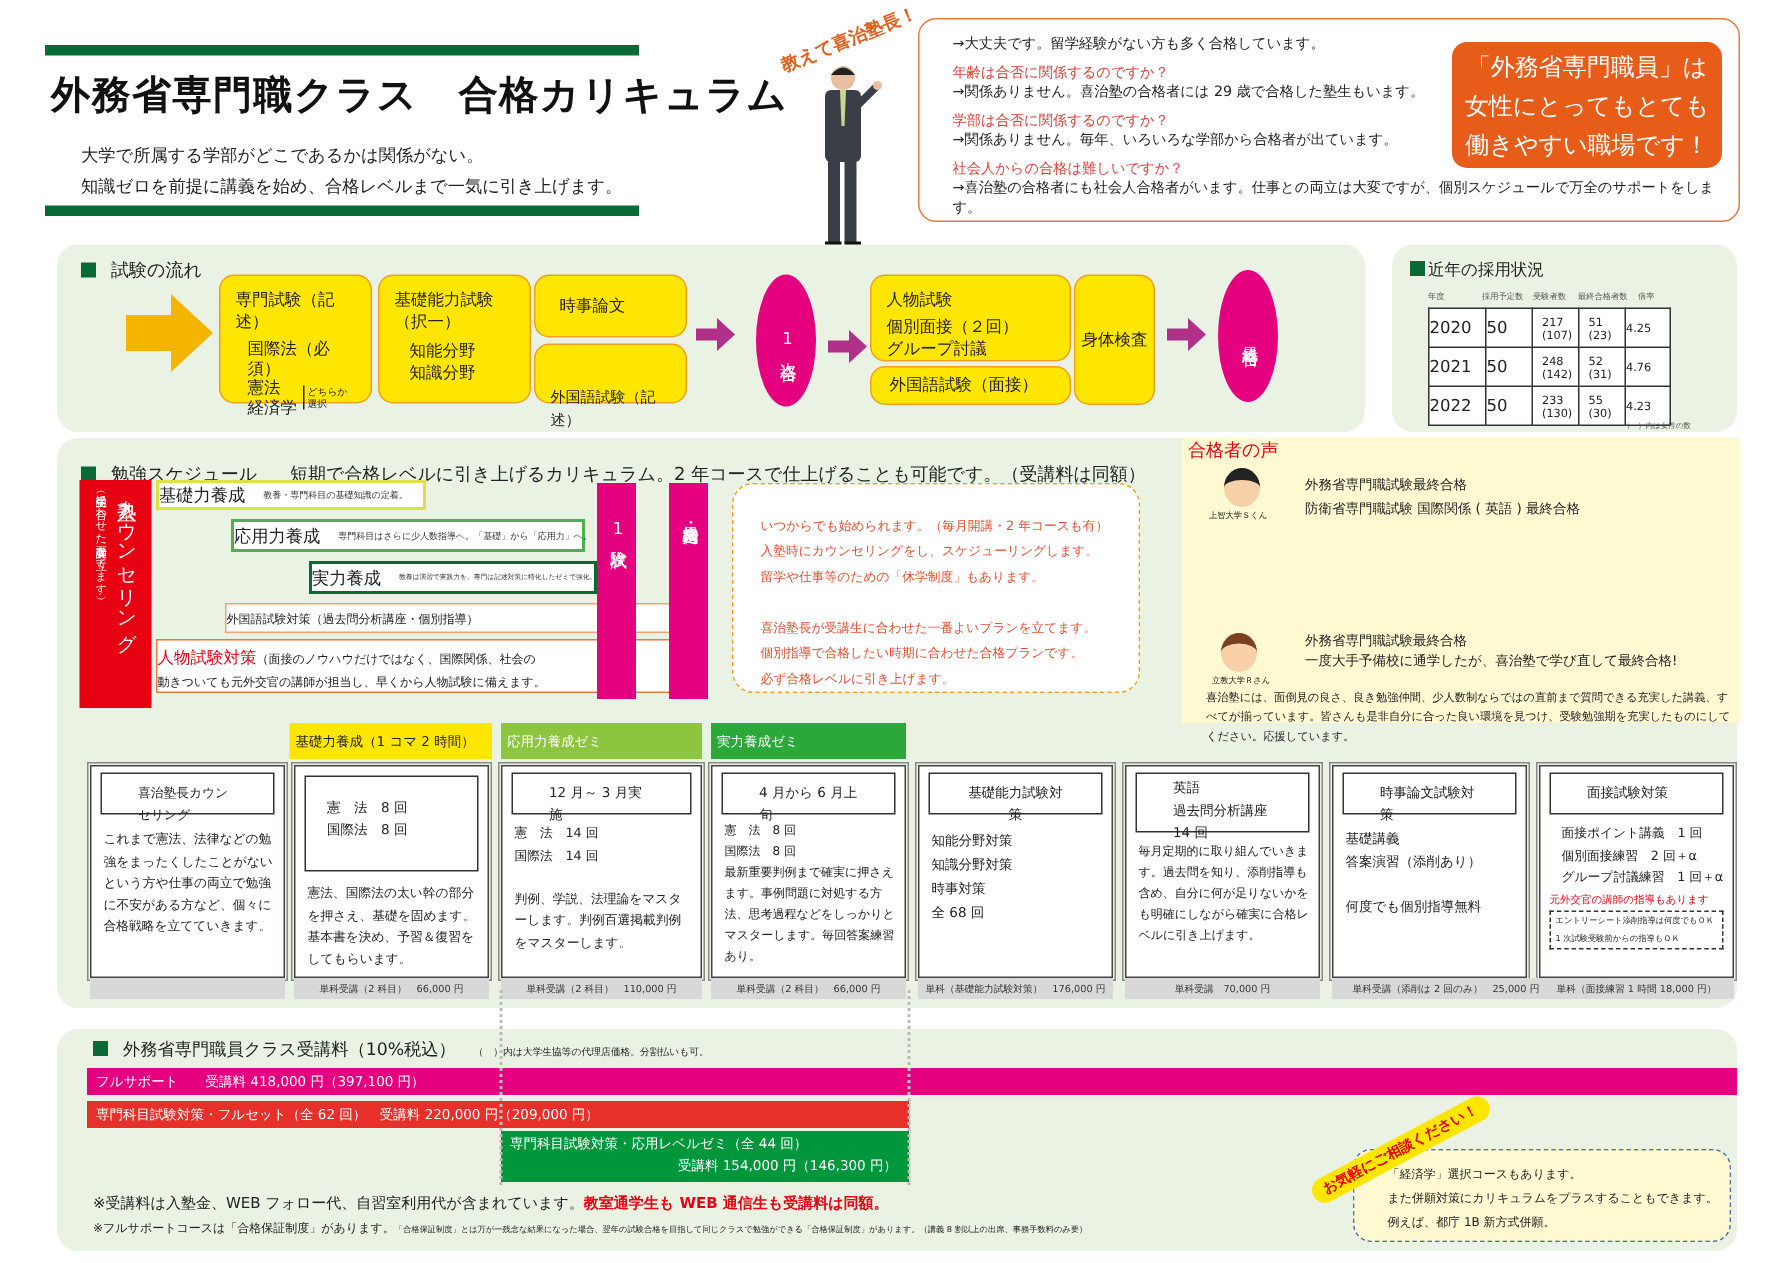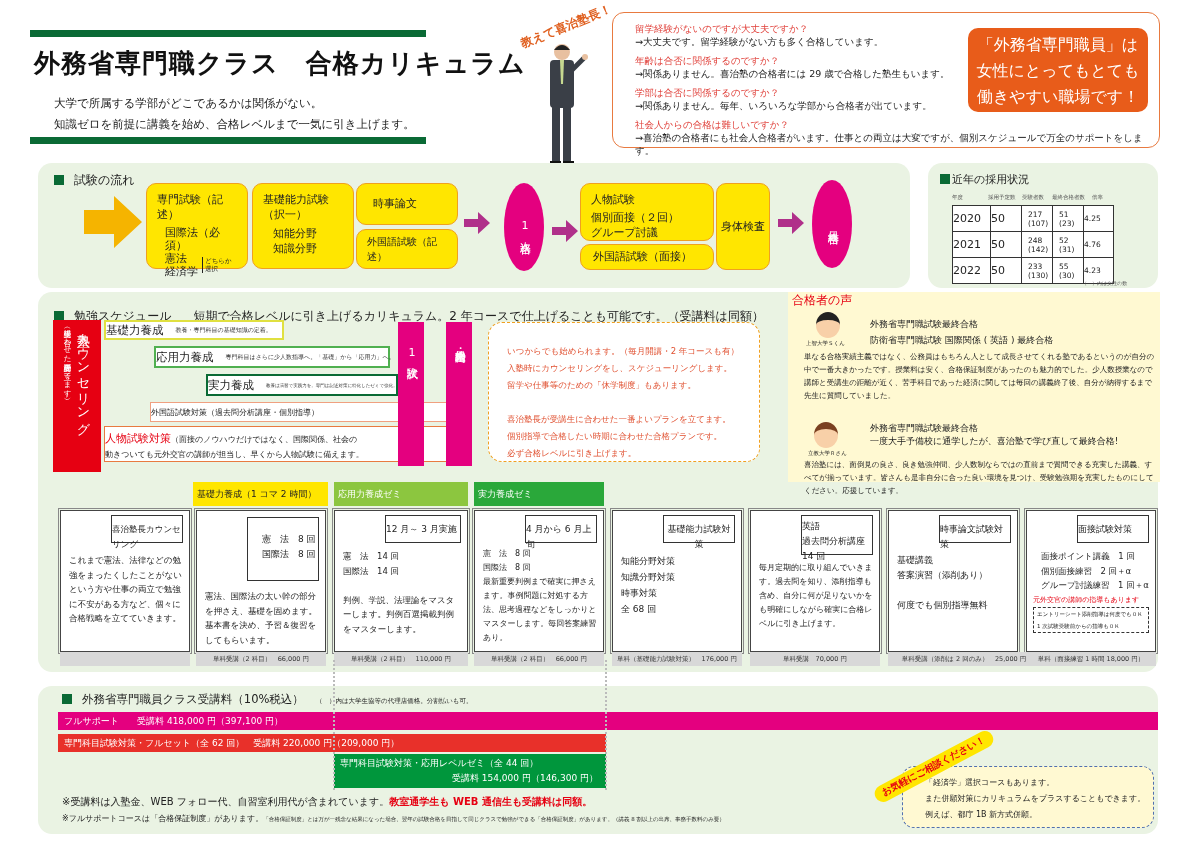--- a/index.html
+++ b/index.html
@@ -46,21 +46,21 @@
   .voice { position: absolute; left: 788px; top: 292px; width: 372px; height: 190px; background: #fff9d2; }
   .voice-title { position: absolute; left: 4px; top: 0; color: #e60012; font-size: 12px; }
   .voice .head { position: absolute; font-size: 9px; line-height: 16px; }
   .voice .body { position: absolute; left: 16px; font-size: 7.5px; line-height: 13px; width: 352px; }
   .voice .who { position: absolute; font-size: 5.5px; }
   .avatar { position: absolute; width: 24px; height: 26px; border-radius: 50%; background: #f8d0a8; }
 
   
   .chead { position: absolute; top: 482px; height: 24px; font-size: 9px; padding-left: 4px; display: flex; align-items: center; white-space: nowrap; }
   .col { position: absolute; top: 510px; height: 142px; border: 1.5px solid #444; background: #fff; outline: 1px solid #888; outline-offset: 1px; }
-  .col .inner { position: absolute; left: 6px; right: 6px; top: 4px; border: 1.5px solid #333; font-size: 9px; padding: 6px 0; line-height: 15px; margin-left: 44px; }
+  .col .inner { position: absolute; left: 6px; right: 6px; top: 4px; border: 1.5px solid #333; font-size: 9px; padding: 6px 24px; line-height: 15px; }
   .col .txt { position: absolute; left: 8px; right: 6px; font-size: 8.5px; line-height: 14.5px; }
   .pricebar { position: absolute; top: 652px; height: 14px; background: #d8d8d8; font-size: 6.5px; color: #333; display: flex; align-items: center; justify-content: center; white-space: nowrap; text-align: right; }
 
   
   .fee { position: absolute; color: #fff; font-size: 9px; padding-left: 6px; display: flex; align-items: center; white-space: nowrap; }
   .foot { position: absolute; left: 62px; white-space: nowrap; color: #222; }
   .consult { position: absolute; left: 902px; top: 766px; width: 252px; height: 62px; border: 1.5px dashed #5070b0; border-radius: 12px; background: #fff9d2; font-size: 8px; padding: 8px 0 0 22px; line-height: 16px; }
   .consult-tag { position: absolute; left: 868px; top: 758px; transform: rotate(-28deg); background: #ffe600; color: #e60012; font-size: 9.5px; font-weight: bold; border-radius: 12px; padding: 2px 8px; white-space: nowrap; }
 </style>
 </head>
@@ -81,21 +81,20 @@
   <path d="M32 30 L44 18" stroke="#3a3f47" stroke-width="5"></path>
   <circle cx="45" cy="17" r="3" fill="#e8c0a0"></circle>
   <rect x="12" y="66" width="8" height="56" fill="#3a3f47"></rect>
   <rect x="23" y="66" width="8" height="56" fill="#3a3f47"></rect>
   <rect x="10" y="121" width="11" height="5" fill="#111"></rect>
   <rect x="23" y="121" width="11" height="5" fill="#111"></rect>
 </svg>
 
 <div class="faq">
   <div class="faq-list">
-    <div class="q">留学経験がないのですが大丈夫ですか？</div>
     <div class="a">→大丈夫です。留学経験がない方も多く合格しています。</div>
     <div class="q">年齢は合否に関係するのですか？</div>
     <div class="a">→関係ありません。喜治塾の合格者には 29 歳で合格した塾生もいます。</div>
     <div class="q">学部は合否に関係するのですか？</div>
     <div class="a">→関係ありません。毎年、いろいろな学部から合格者が出ています。</div>
     <div class="q">社会人からの合格は難しいですか？</div>
     <div class="a">→喜治塾の合格者にも社会人合格者がいます。仕事との両立は大変ですが、個別スケジュールで万全のサポートをします。</div>
   </div>
 </div>
 <div class="promo">
@@ -126,21 +125,21 @@
 </div>
 <div class="ybox" style="left:252px; top:183px; width:102px; height:86px;">
   <div>基礎能力試験</div>
   <div>（択一）</div>
   <div style="padding-left:10px; margin-top:4px;">
     <div>知能分野</div>
     <div>知識分野</div>
   </div>
 </div>
 <div class="ybox" style="left:356px; top:183px; width:102px; height:42px; padding-top:12px;"><span style="padding-left:6px;">時事論文</span></div>
-<div class="ybox" style="left:356px; top:229px; width:102px; height:40px; padding-top:4px; font-size:10px;"><span>外国語試験（記述）</span></div>
+<div class="ybox" style="left:356px; top:229px; width:102px; height:40px; padding-top:28px; font-size:10px;"><span>外国語試験（記述）</span></div>
 
 <svg class="arrow-m" style="left:464px; top:212px;" viewBox="0 0 26 22">
     <polygon points="0,7 14,7 14,0 26,11 14,22 14,15 0,15" fill="#b0308a"></polygon>
   </svg>
 <div class="oval" style="left:504px; top:183px; width:40px; height:88px;">1次合格</div>
 <svg class="arrow-m" style="left:552px; top:220px;" viewBox="0 0 26 22">
     <polygon points="0,7 14,7 14,0 26,11 14,22 14,15 0,15" fill="#b0308a"></polygon>
   </svg>
 
 <div class="ybox" style="left:580px; top:183px; width:134px; height:58px;">
@@ -231,21 +230,20 @@
 </div>
 
 <div class="voice">
   <div class="voice-title">合格者の声</div>
   <div class="avatar" style="left:28px; top:20px; background:#f8d0a8; border-top:8px solid #222;"></div>
   <div class="who" style="left:18px; top:48px;">上智大学Ｓくん</div>
   <div class="head" style="left:82px; top:24px;">
       <div>外務省専門職試験最終合格</div>
       <div>防衛省専門職試験 国際関係 ( 英語 ) 最終合格</div>
     </div>
-  <div class="body" style="top:58px;">単なる合格実績主義ではなく、公務員はもちろん人として成長させてくれる塾であるというのが自分の中で一番大きかったです。授業料は安く、合格保証制度があったのも魅力的でした。少人数授業なので講師と受講生の距離が近く、苦手科目であった経済に関しては毎回の講義終了後、自分が納得するまで先生に質問していました。</div>
   <div class="avatar" style="left:26px; top:130px; background:#f8d0a8; border-top:7px solid #7a4020;"></div>
   <div class="who" style="left:20px; top:158px;">立教大学Ｒさん</div>
   <div class="head" style="left:82px; top:130px; line-height:13px;">
       <div>外務省専門職試験最終合格</div>
       <div>一度大手予備校に通学したが、喜治塾で学び直して最終合格!</div>
     </div>
   <div class="body" style="top:166px;">喜治塾には、面倒見の良さ、良き勉強仲間、少人数制ならではの直前まで質問できる充実した講義、すべてが揃っています。皆さんも是非自分に合った良い環境を見つけ、受験勉強期を充実したものにしてください。応援しています。</div>
 </div>
 
 <div class="chead" style="left:193px; width:135px; background:#ffe600; color:#222;">基礎力養成（1 コマ 2 時間）</div>

